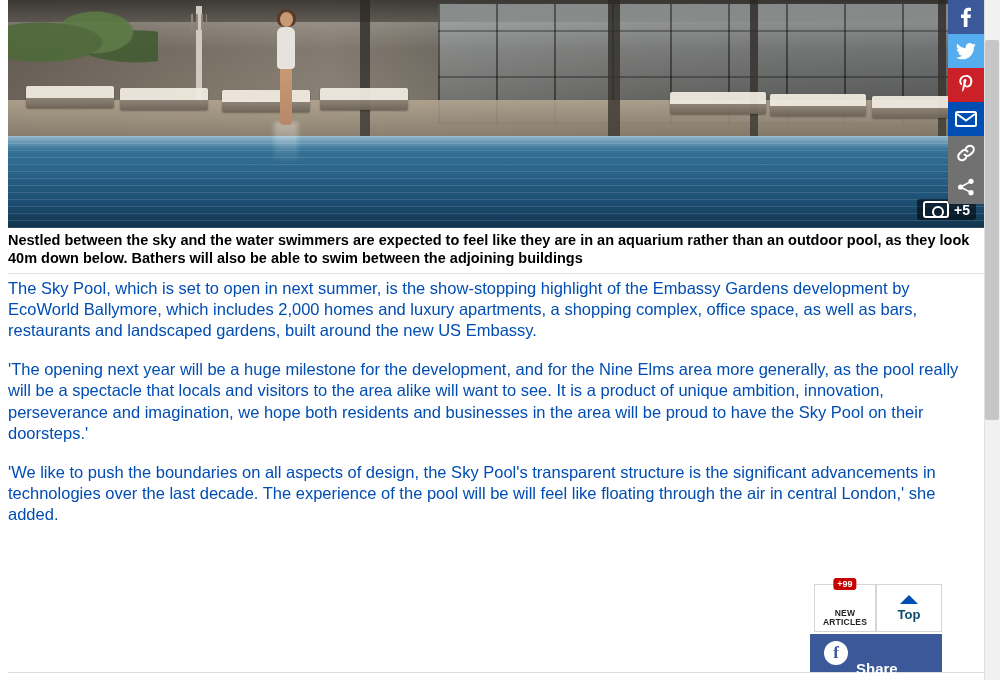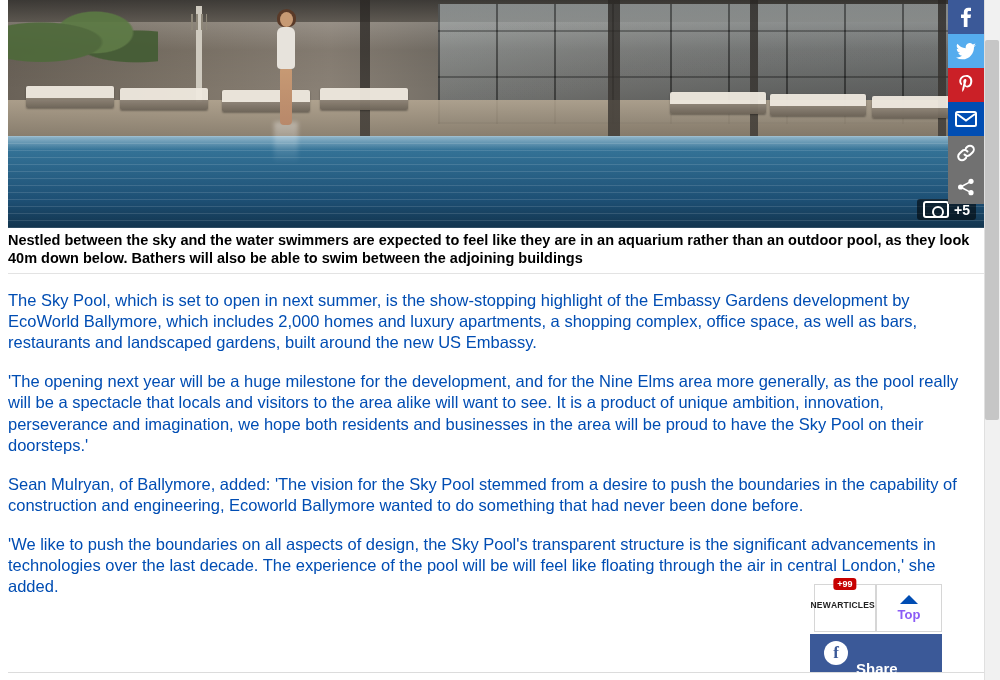--- a/index.html
+++ b/index.html
@@ -149,39 +149,39 @@
     line-height:1.22;
     padding: 2px 0 6px 0;
     border-bottom: 1px solid #e3e3e3;
   }
 
   
   .article {
     position:absolute; left:8px; top:278px; width:976px;
   }
   .article p {
-    margin: 12px 0 18px 0;
+    margin: 0 0 18px 0;
     font-size: 16.5px;
     line-height: 1.28;
     color: #004db3;
   }
 
   
   .bottom-rule {
     position:absolute; left:8px; top:672px; width:976px; height:1px;
     background:#dcdcdc;
   }
 
   
   .new-articles {
     position:absolute; right:124px; bottom:48px;
     width:62px; height:48px;
     background:#fff;
     border:1px solid #d6d6d6;
-    display:flex; flex-direction:row; align-items:center; justify-content:flex-end;
+    display:flex; flex-direction:column; align-items:center; justify-content:flex-end;
     padding-bottom:4px;
   }
   .na-badge {
     position:absolute; top:-7px; left:50%; transform:translateX(-50%);
     background:#c70000; color:#fff; font-size:9px; font-weight:bold;
     border-radius:3px; padding:1px 4px; white-space:nowrap;
   }
   .na-text {
     font-size:8.5px; font-weight:bold; color:#222; line-height:1.08;
     text-align:right; letter-spacing:.2px;
@@ -192,21 +192,21 @@
     background:#fff; border:1px solid #d6d6d6;
     display:flex; flex-direction:column; align-items:center; justify-content:center;
     color:#004db3;
   }
   .top-widget .chev {
     width:0; height:0;
     border-left:9px solid transparent; border-right:9px solid transparent;
     border-bottom:9px solid #004db3;
     margin-bottom:3px;
   }
-  .top-widget .top-label { font-size:13px; font-weight:bold; color:#8b5cf6; }
+  .top-widget .top-label { font-size:13px; font-weight:bold; color:#0c4a6e; }
 
   .share-bar {
     position:absolute; right:58px; bottom:8px;
     width:132px; height:38px;
     background:#3b5998;
     display:flex; align-items:center; gap:8px;
     padding-left:14px;
     color:#fff;
   }
   .share-bar .fb-circle {
@@ -306,21 +306,20 @@
           <path stroke="#fff" stroke-width="1.6" d="M12.2 4.4L5.4 8M5.4 10l6.8 3.6"></path>
         </svg>
     </div>
   </div>
 
   <div class="caption">Nestled between the sky and the water swimmers are expected to feel like they are in an aquarium rather than an outdoor pool, as they look 40m down below. Bathers will also be able to swim between the adjoining buildings</div>
 
   <div class="article">
     <p>The Sky Pool, which is set to open in next summer, is the show-stopping highlight of the Embassy Gardens development by EcoWorld Ballymore, which includes 2,000 homes and luxury apartments, a shopping complex, office space, as well as bars, restaurants and landscaped gardens, built around the new US Embassy.</p>
     <p>'The opening next year will be a huge milestone for the development, and for the Nine Elms area more generally, as the pool really will be a spectacle that locals and visitors to the area alike will want to see. It is a product of unique ambition, innovation, perseverance and imagination, we hope both residents and businesses in the area will be proud to have the Sky Pool on their doorsteps.'</p>
-    <p>Sean Mulryan, of Ballymore, added: 'The vision for the Sky Pool stemmed from a desire to push the boundaries in the capability of construction and engineering, Ecoworld Ballymore wanted to do something that had never been done before.</p>
     <p>'We like to push the boundaries on all aspects of design, the Sky Pool's transparent structure is the significant advancements in technologies over the last decade. The experience of the pool will be will feel like floating through the air in central London,' she added.</p>
   </div>
 
   <div class="bottom-rule"></div>
 
   <div class="new-articles">
     <span class="na-badge">+99</span>
     <span class="na-text">NEW</span>
     <span class="na-text">ARTICLES</span>
   </div>

